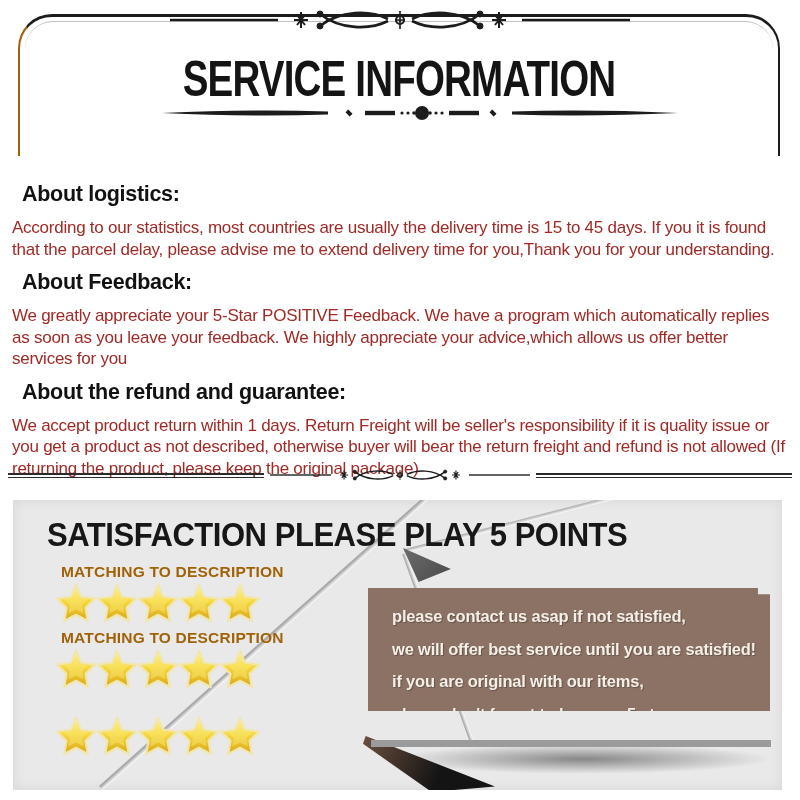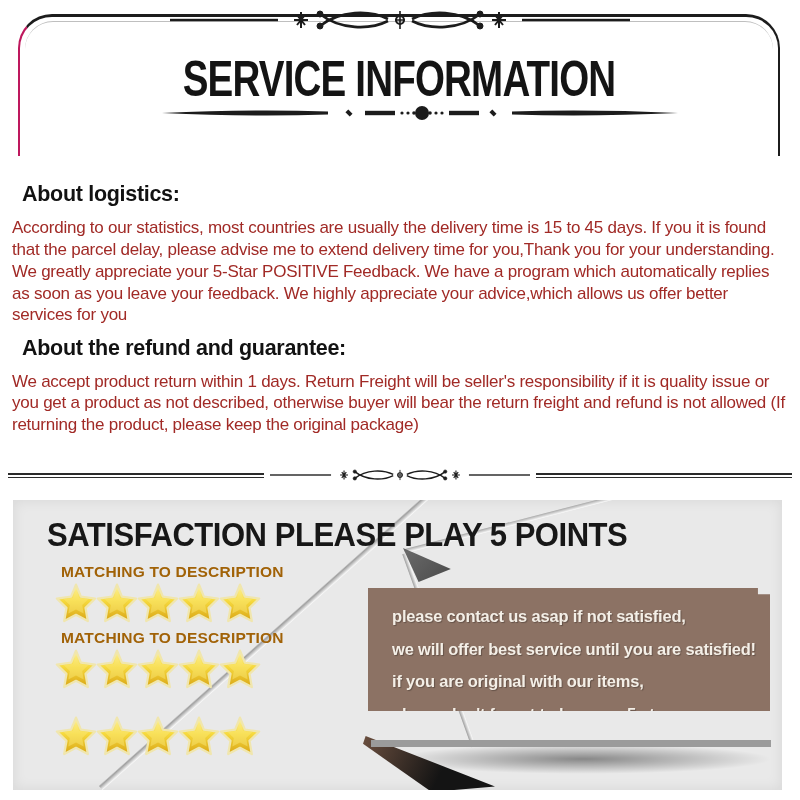--- a/index.html
+++ b/index.html
@@ -7,21 +7,21 @@
     width:800px;height:800px;position:relative;overflow:hidden;
     background:#ffffff;
     font-family:"Liberation Sans","DejaVu Sans",sans-serif;
     -webkit-font-smoothing:antialiased;
   }
   
   .top-ornament{position:absolute;left:170px;top:2px;width:460px;height:36px;}
   
   .frame{
     position:absolute;left:18px;top:14px;width:762px;height:142px;
-    border-top:3px solid #1c1c1c;border-left:2px solid #be185d;border-right:2px solid #1c1c1c;
+    border-top:3px solid #1c1c1c;border-left:2px solid #a16207;border-right:2px solid #1c1c1c;
     border-bottom:none;border-radius:34px 34px 0 0;
     box-sizing:border-box;
   }
   .frame-inner{
     position:absolute;left:5px;top:4px;right:5px;height:130px;
     border-top:1px solid rgba(0,0,0,0.25);
     border-radius:28px 28px 0 0;
   }
   .service-title{
     position:absolute;left:0;top:34px;width:100%;text-align:center;
@@ -163,20 +163,21 @@
       <circle cx="276" cy="12" r="1.6"></circle>
       <circle cx="282" cy="12" r="1.6"></circle>
     <rect x="289" y="9.8" width="30" height="4.4"></rect>
     <rect x="330" y="10" width="6" height="4" transform="rotate(45 333 12)"></rect>
   </svg>
 </div>
 
 <div class="info">
   <h2>About logistics:</h2>
   <p>According to our statistics, most countries are usually the delivery time is 15 to 45 days. If you it is found that the parcel delay, please advise me to extend delivery time for you,Thank you for your understanding.</p>
+  <h2>About Feedback:</h2>
   <p>We greatly appreciate your 5-Star POSITIVE Feedback. We have a program which automatically replies as soon as you leave your feedback. We highly appreciate your advice,which allows us offer better services for you</p>
   <h2>About the refund and guarantee:</h2>
   <p>We accept product return within 1 days. Return Freight will be seller's responsibility if it is quality issue or you get a product as not described, otherwise buyer will bear the return freight and refund is not allowed (If returning the product, please keep the original package)</p>
 </div>
 
 <div class="section-divider">
   <div class="dbl-line"></div>
   <svg viewBox="0 0 460 36">
       <use href="#flourishShape"></use>
     </svg>

